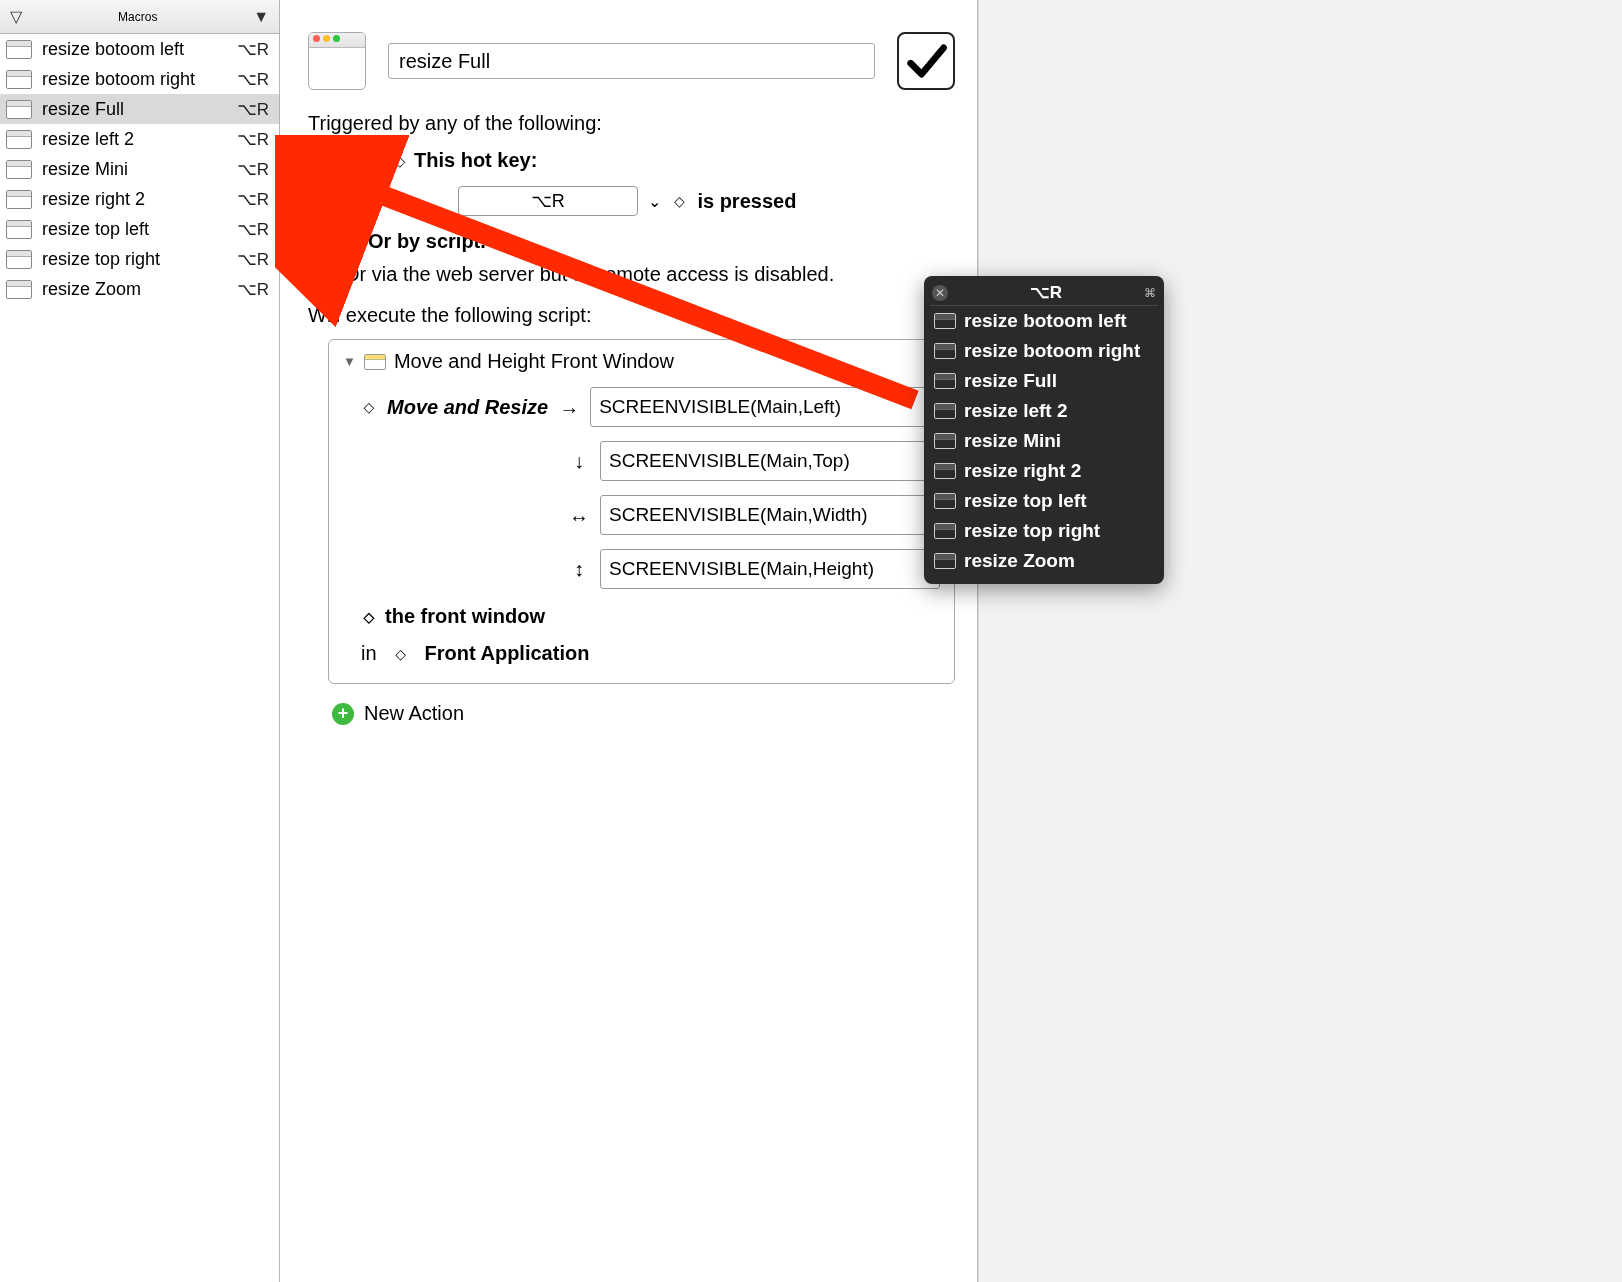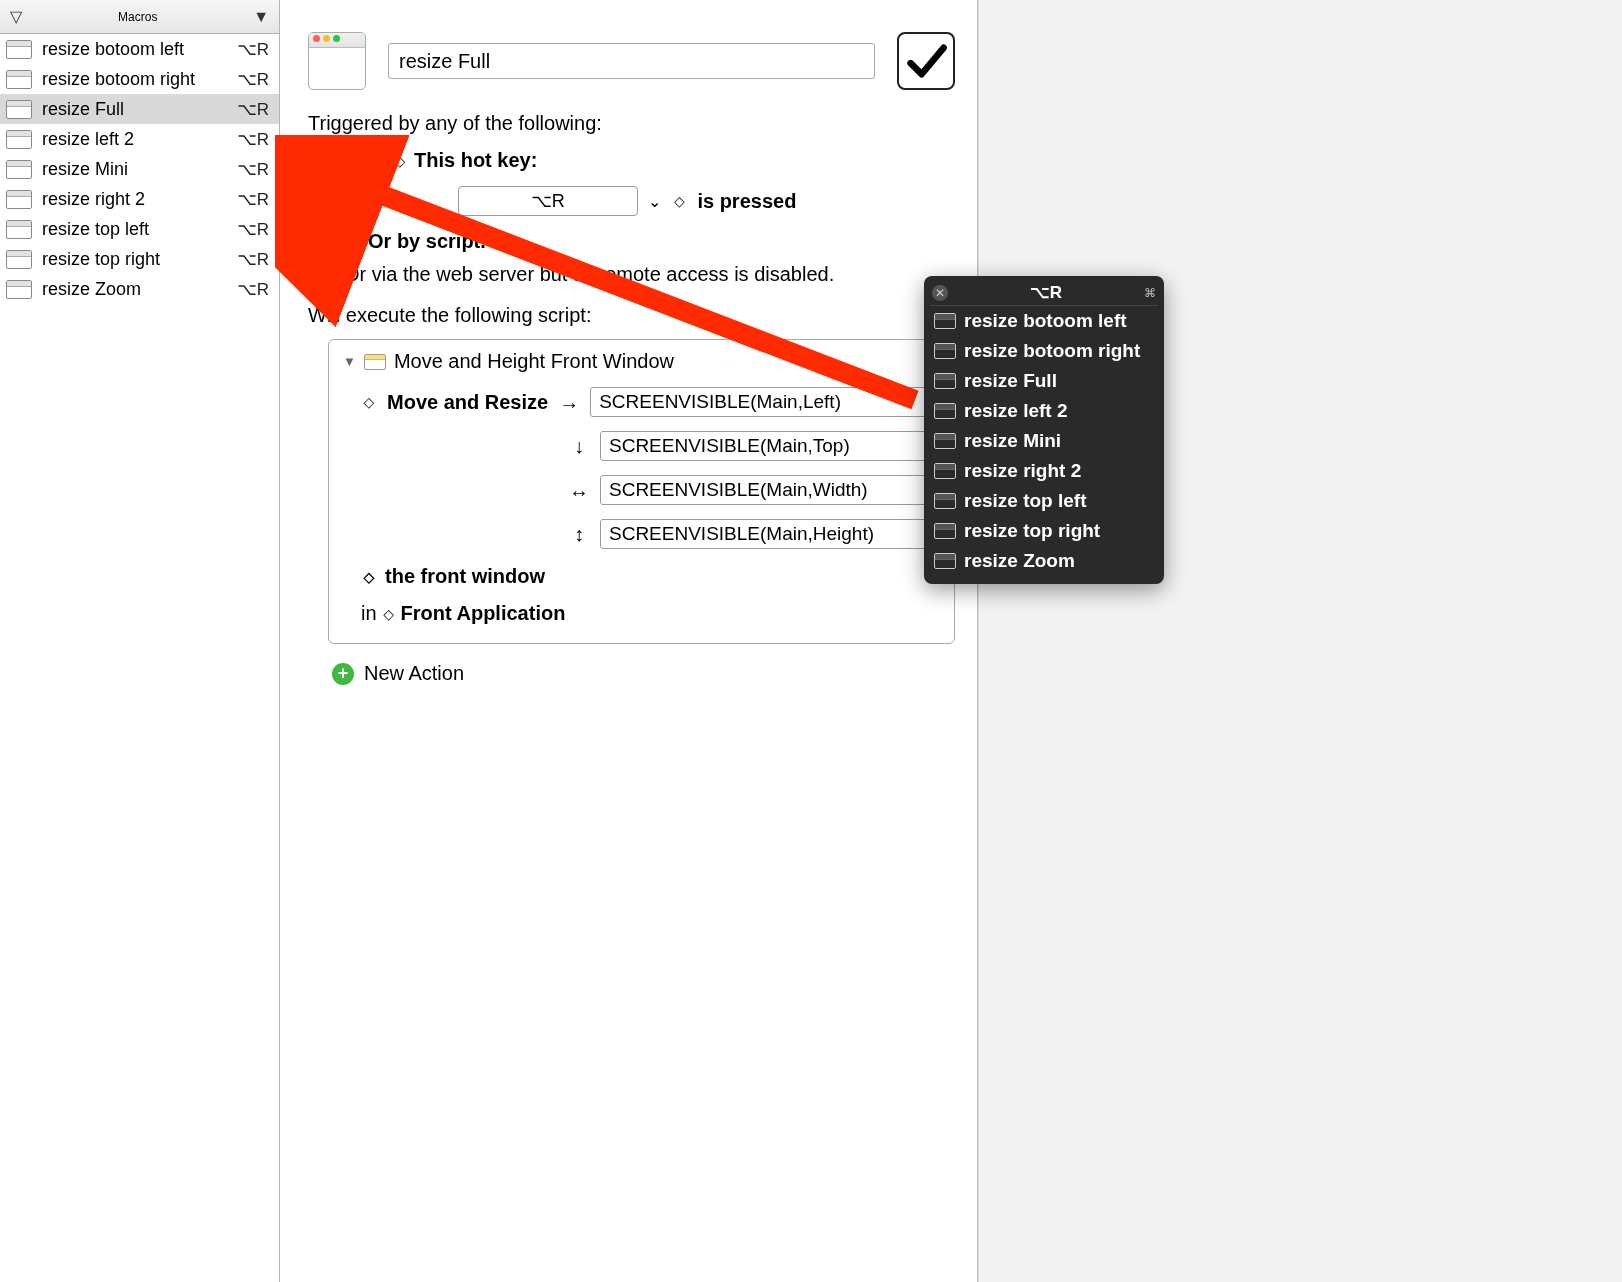--- a/index.html
+++ b/index.html
@@ -166,30 +166,30 @@
 .action-header .tri { color: #666; font-size: 13px; }
 .action-small-icon {
   width: 22px; height: 16px; border:1px solid #999; border-radius:2px; position:relative;
 }
 .action-small-icon::before{content:"";position:absolute;left:0;top:0;right:0;height:4px;background:#fd7; border-bottom:1px solid #bb8;}
 .move-row {
   display: flex; align-items: center; gap: 10px;
   margin: 14px 0 0 18px;
   font-size: 20px;
 }
-.move-row .label { font-weight: 600; }
+.move-row .label { font-weight: 600; font-style: italic; }
 .move-input {
-  flex: 1; max-width: 360px; height: 30px;
+  flex: 1; max-width: 360px; height: 40px;
   border: 1px solid #999; border-radius: 3px;
   padding: 0 8px; font-size: 19px;
 }
 .arrow-cell { width: 22px; text-align:center; font-size: 20px; }
 .indent-row { margin-left: 225px; }
 .action-footer { margin: 16px 0 0 18px; display:flex;align-items:center;gap:8px; font-size:20px; font-weight:600;}
-.action-footer2 { margin: 14px 0 0 18px; display:flex;align-items:center;gap:4px; font-size:20px;}
+.action-footer2 { margin: 14px 0 0 18px; display:flex;align-items:center;gap:16px; font-size:20px;}
 .new-action {
   display:flex; align-items:center; gap:10px;
   margin: 18px 0 0 24px; font-size: 20px;
 }
 
 .big-arrow {
   position: absolute; left: 275px; top: 135px;
   width: 700px; height: 300px;
   pointer-events: none;
 }

